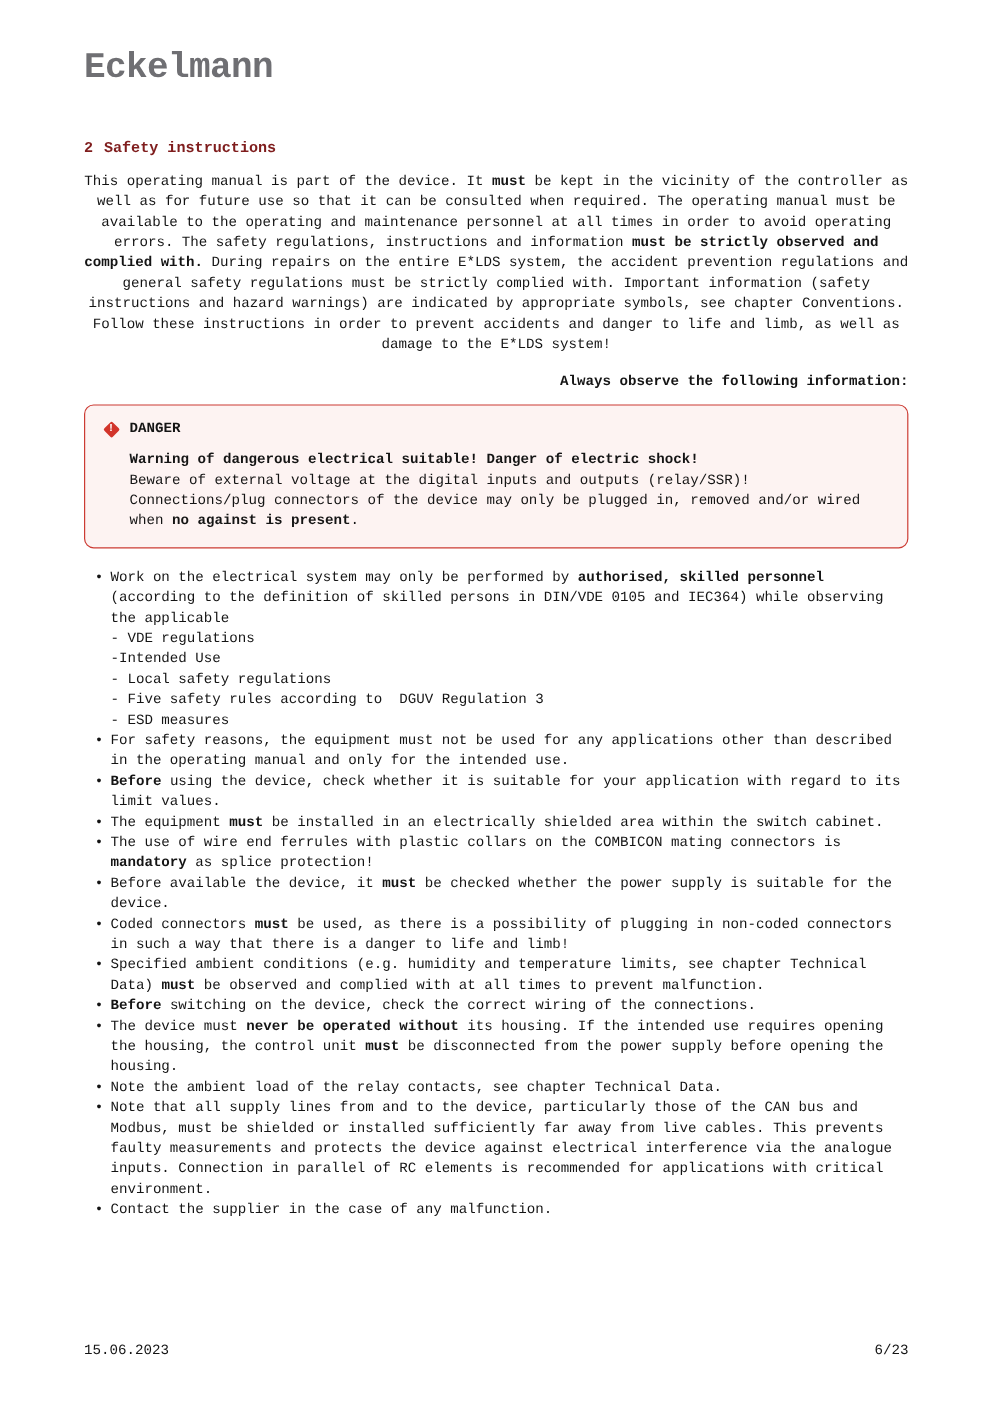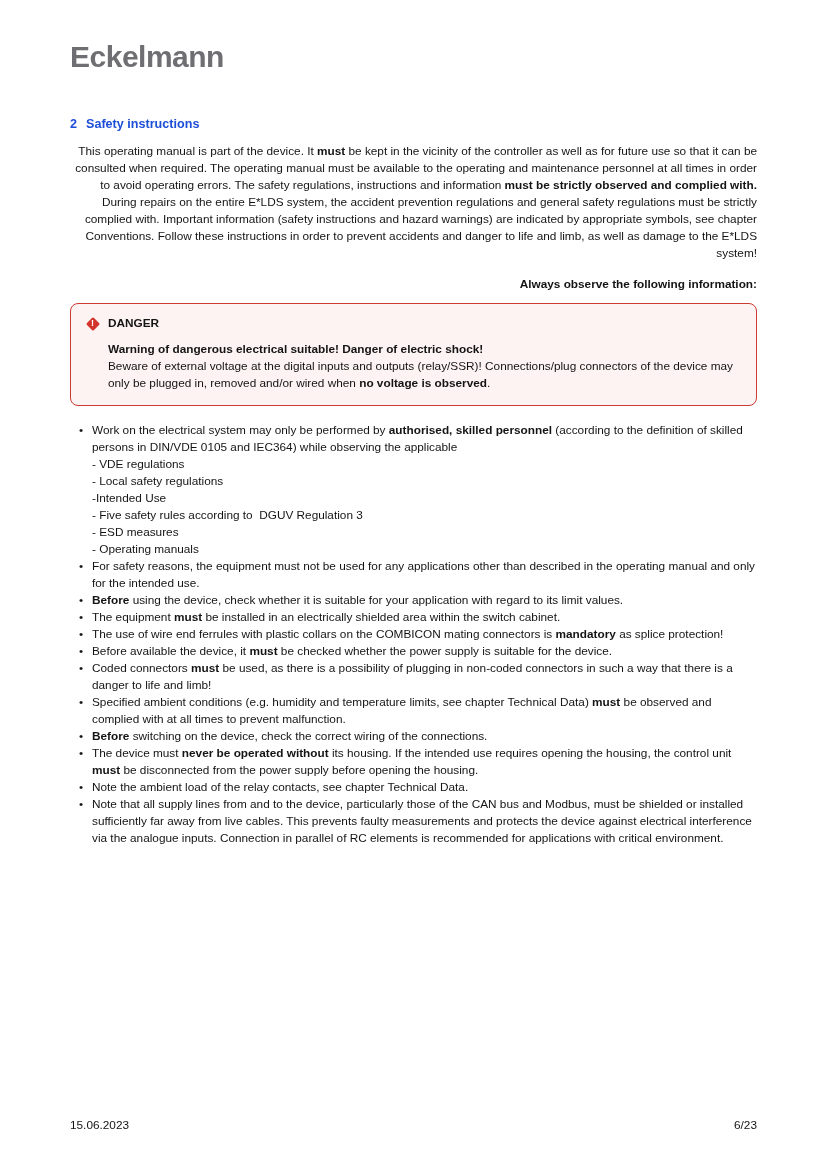--- a/index.html
+++ b/index.html
@@ -4,43 +4,43 @@
 <style>
   * { box-sizing: border-box; }
   html, body { margin: 0; padding: 0; }
   body { background: #ffffff; }
   .page {
     position: relative;
     width: 827px;
     height: 1162px;
     margin: 0 auto;
     background: #ffffff;
-    font-family: Liberation Sans, sans-serif;
+    font-family: Liberation Mono, monospace;
     font-size: 11.8px;
     line-height: 17px;
     color: #141414;
     overflow: hidden;
   }
   .content { padding: 42px 70px 0 70px; }
   .logo {
     font-size: 30px;
     font-weight: bold;
     color: #6f6f73;
     letter-spacing: -0.5px;
     line-height: 30px;
   }
   h2.section-heading {
     font-size: 12.6px;
     font-weight: bold;
     margin: 44px 0 10px 0;
-    color: #1d4ed8;
+    color: #7f1d1d;
   }
   .section-num { margin-right: 9px; }
   p { margin: 0; }
-  .intro { margin-bottom: 11px; text-align: right; }
+  .intro { margin-bottom: 11px; text-align: center; }
   .always { font-weight: bold; margin: 14px 0 9px 0; text-align: right; }
   .danger-box {
     border: 1px solid #cc3b33;
     background: #fdf3f2;
     border-radius: 8px;
     padding: 11px 14px 13px 14px;
     margin: 10px 0 16px 0;
   }
   .danger-header { display: flex; align-items: center; gap: 8px; margin-bottom: 9px; }
   .danger-title { font-weight: bold; }
@@ -93,33 +93,32 @@
     <div class="danger-box">
       <div class="danger-header">
         <span class="danger-icon">
           <span class="diamond"></span>
           <span class="excl">!</span>
         </span>
         <span class="danger-title">DANGER</span>
       </div>
       <div class="danger-body">
         <p class="danger-subtitle">Warning of dangerous electrical suitable! Danger of electric shock!</p>
-        <p><span>Beware of external voltage at the digital inputs and outputs (relay/SSR)! Connections/plug connectors of the device may only be plugged in, removed and/or wired when </span><b>no voltage is observed</b><span>.</span></p>
+        <p><span>Beware of external voltage at the digital inputs and outputs (relay/SSR)! Connections/plug connectors of the device may only be plugged in, removed and/or wired when </span><b>no against is present</b><span>.</span></p>
       </div>
     </div>
 
     <ul class="bullets">
         <li>
           <div><span>Work on the electrical system may only be performed by </span><b>authorised, skilled personnel</b><span> (according to the definition of skilled persons in DIN/VDE 0105 and IEC364) while observing the applicable</span></div>
           <div class="subline">- VDE regulations</div>
+          <div class="subline">-Intended Use</div>
           <div class="subline">- Local safety regulations</div>
-          <div class="subline">-Intended Use</div>
           <div class="subline">- Five safety rules according to  DGUV Regulation 3</div>
           <div class="subline">- ESD measures</div>
-          <div class="subline">- Operating manuals</div>
         </li>
         <li>
           <div><span>For safety reasons, the equipment must not be used for any applications other than described in the operating manual and only for the intended use.</span></div>
         </li>
         <li>
           <div><b>Before</b><span> using the device, check whether it is suitable for your application with regard to its limit values.</span></div>
         </li>
         <li>
           <div><span>The equipment </span><b>must</b><span> be installed in an electrically shielded area within the switch cabinet.</span></div>
         </li>
@@ -140,20 +139,23 @@
         </li>
         <li>
           <div><span>The device must </span><b>never be operated without</b><span> its housing. If the intended use requires opening the housing, the control unit </span><b>must</b><span> be disconnected from the power supply before opening the housing.</span></div>
         </li>
         <li>
           <div><span>Note the ambient load of the relay contacts, see chapter Technical Data.</span></div>
         </li>
         <li>
           <div><span>Note that all supply lines from and to the device, particularly those of the CAN bus and Modbus, must be shielded or installed sufficiently far away from live cables. This prevents faulty measurements and protects the device against electrical interference via the analogue inputs. Connection in parallel of RC elements is recommended for applications with critical environment.</span></div>
         </li>
+        <li>
+          <div><span>Contact the supplier in the case of any malfunction.</span></div>
+        </li>
       </ul>
 
   </div>
 
   <footer>
     <span class="footer-date">15.06.2023</span>
     <span class="footer-page">6/23</span>
   </footer>
 </div>
 

